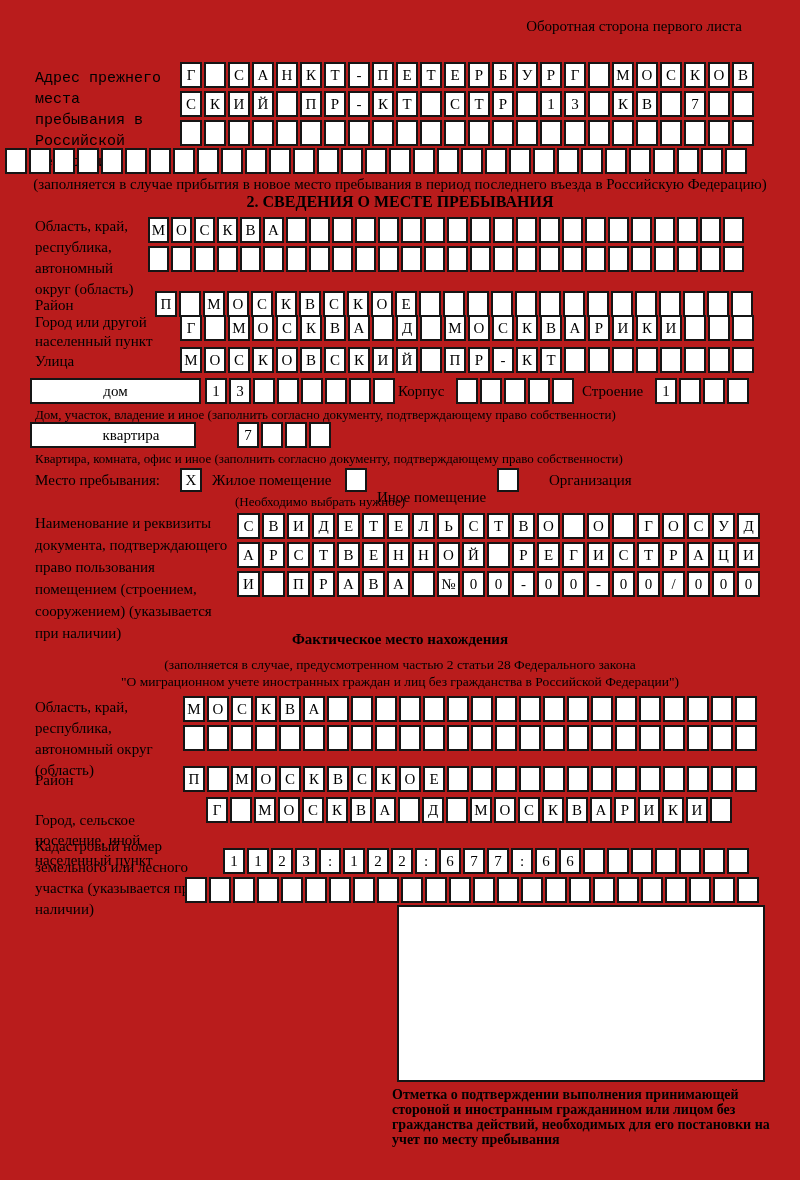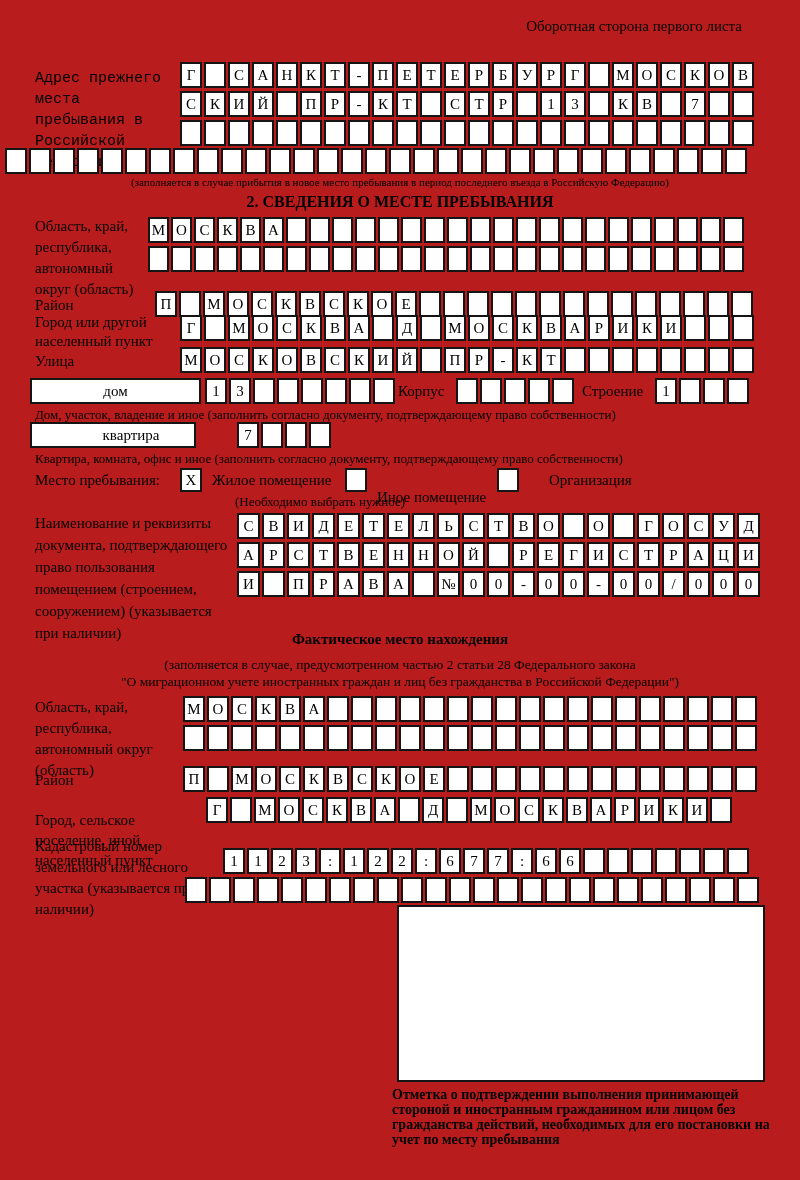--- a/index.html
+++ b/index.html
@@ -9,21 +9,21 @@
     font-family:"Liberation Serif","DejaVu Serif",serif;
     color:#000;
   }
   #page {
     position:relative; width:800px; height:1180px;
     background:#b91c1c; overflow:hidden;
   }
   .abs { position:absolute; }
   .lbl { font-size:15px; line-height:21px; }
   .note { font-size:13px; line-height:17px; }
-  .note-c { font-size:11px; text-align:center; width:800px; left:0; }
+  .note-c { font-size:15px; text-align:center; width:800px; left:0; }
   .title { font-weight:bold; font-size:16px; text-align:center; width:800px; left:0; }
   .cells { display:flex; gap:2px; }
   .cell {
     flex:0 0 auto; width:22px; height:26px;
     border:2px solid #151515; background:#fff;
     font-size:15px; line-height:22px; text-align:center;
   }
   .cells.narrow .cell { width:21px; }
   .cells.wide  .cell { width:23px; }
   .widebox {

